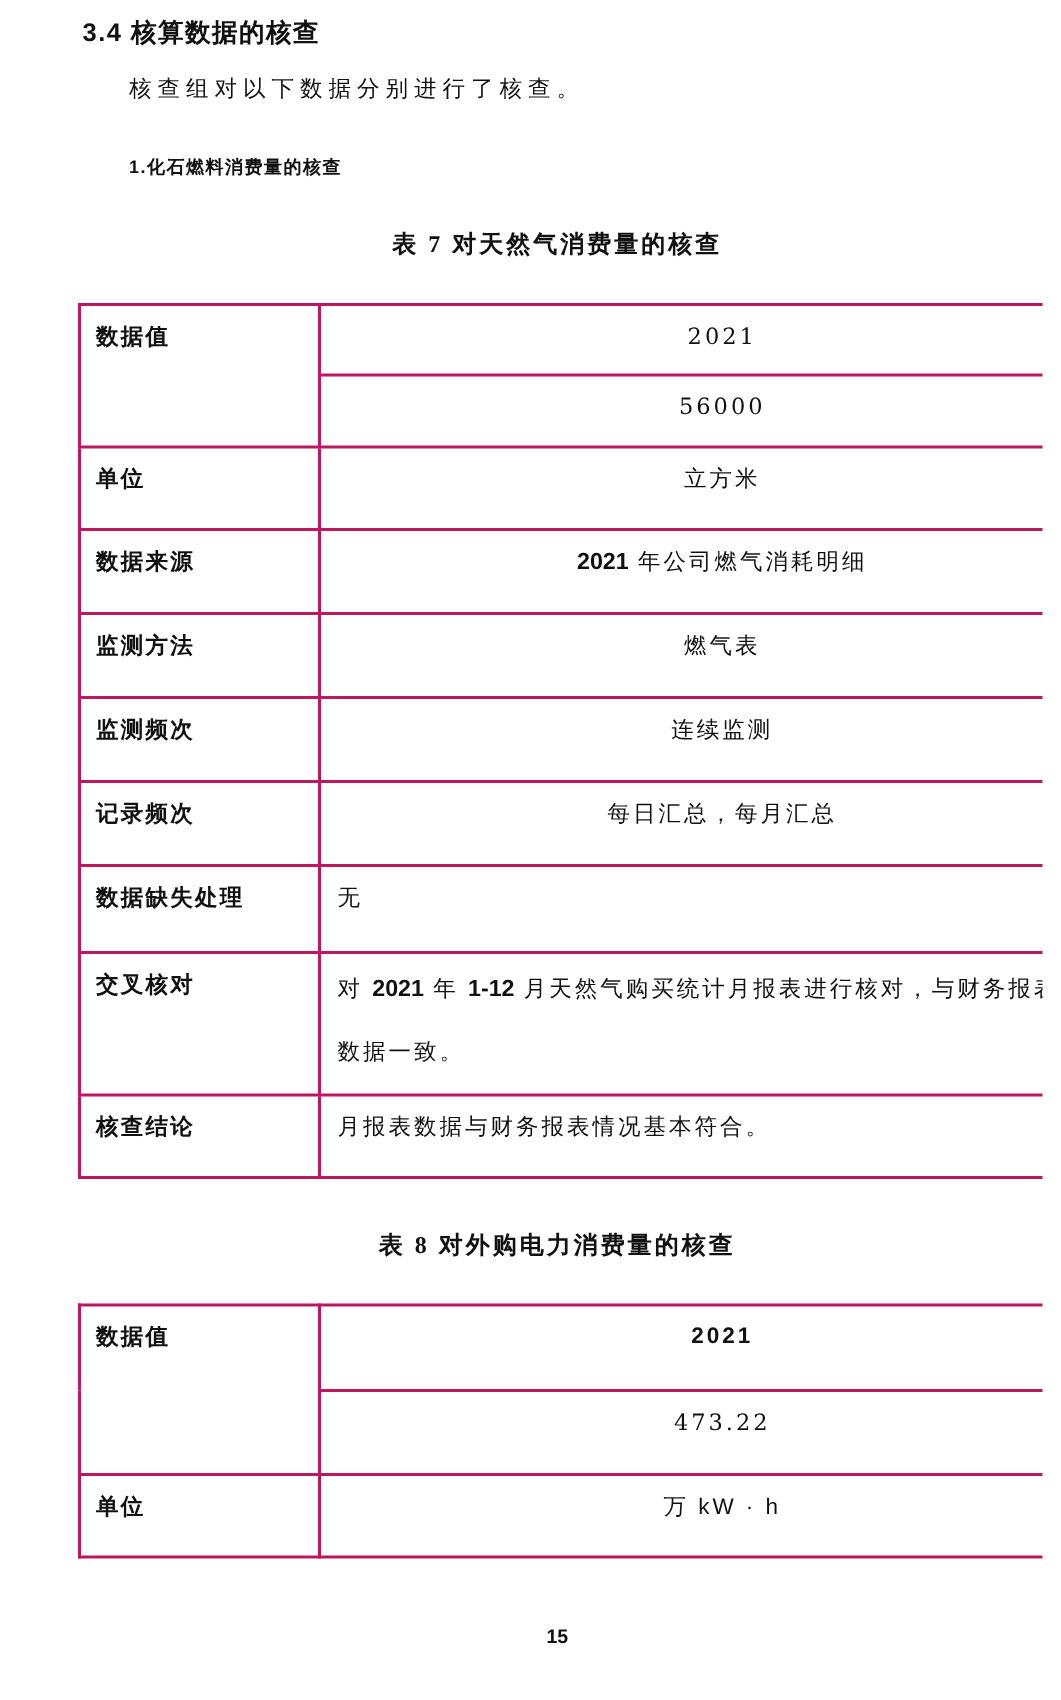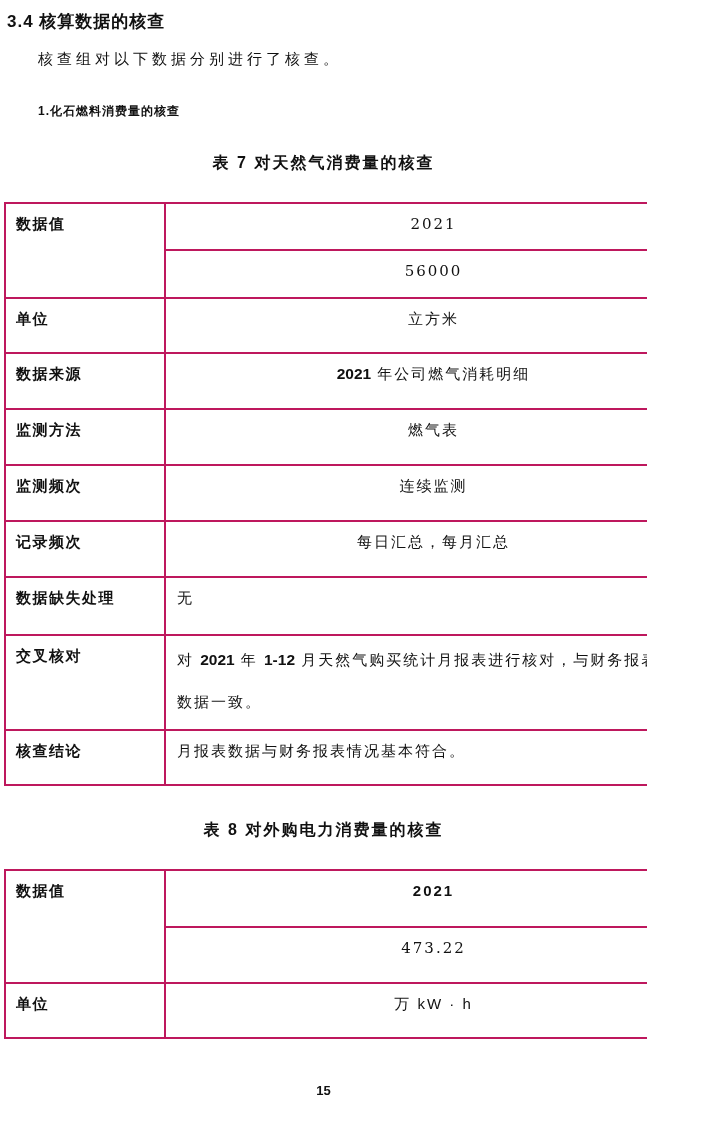--- a/index.html
+++ b/index.html
@@ -8,20 +8,21 @@
     background: #ffffff;
     color: #111111;
     font-family: "Liberation Sans", sans-serif;
   }
   .page {
     position: relative;
     width: 647px;
     height: 1133px;
     background: #ffffff;
     overflow: hidden;
+    margin-left: 48px;
   }
   .doc { padding-top: 10px; }
 
   .h-section {
     margin: 0 0 0 7px;
     font-size: 17px;
     font-weight: bold;
     letter-spacing: 1px;
   }
   .intro {
@@ -34,20 +35,21 @@
     font-size: 12px;
     font-weight: bold;
     letter-spacing: 1px;
   }
   .tbl-caption {
     margin: 33px 0 0 0;
     text-align: center;
     font-size: 16px;
     font-weight: bold;
     letter-spacing: 2px;
+    font-family: Liberation Serif, serif;
   }
 
   table.vtable {
     border-collapse: collapse;
     table-layout: fixed;
     width: 699px;
     margin: 28px 0 0 4px;
   }
   table.vtable td {
     border: 2px solid #be185d;

